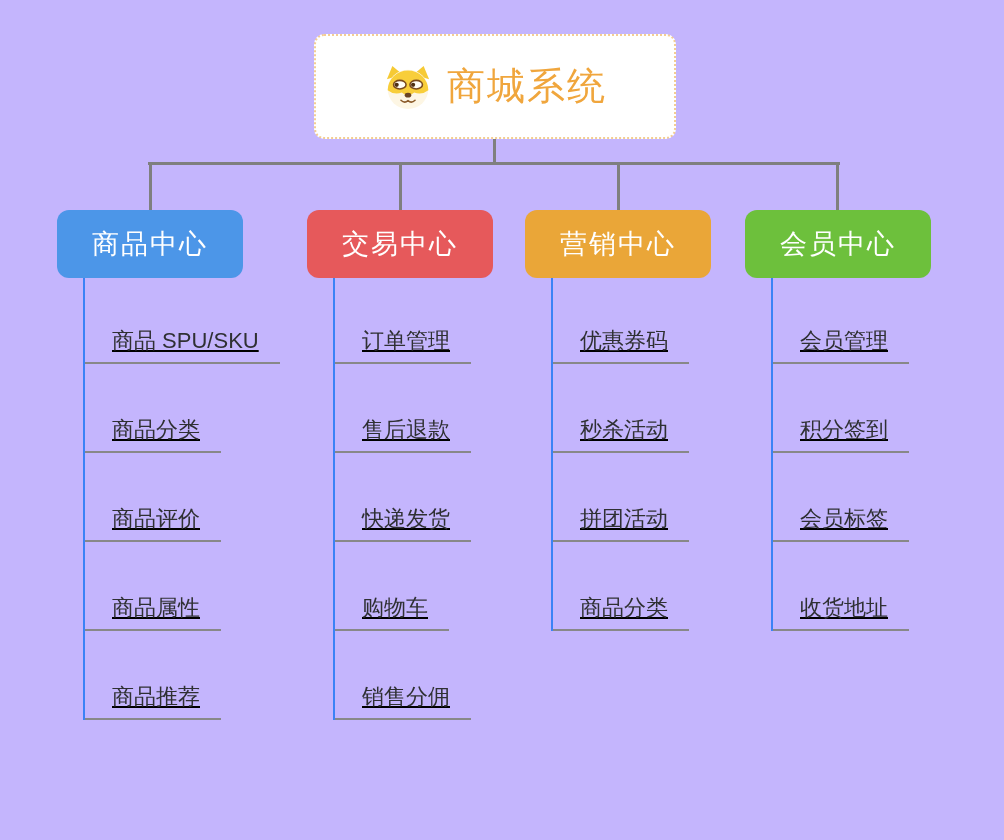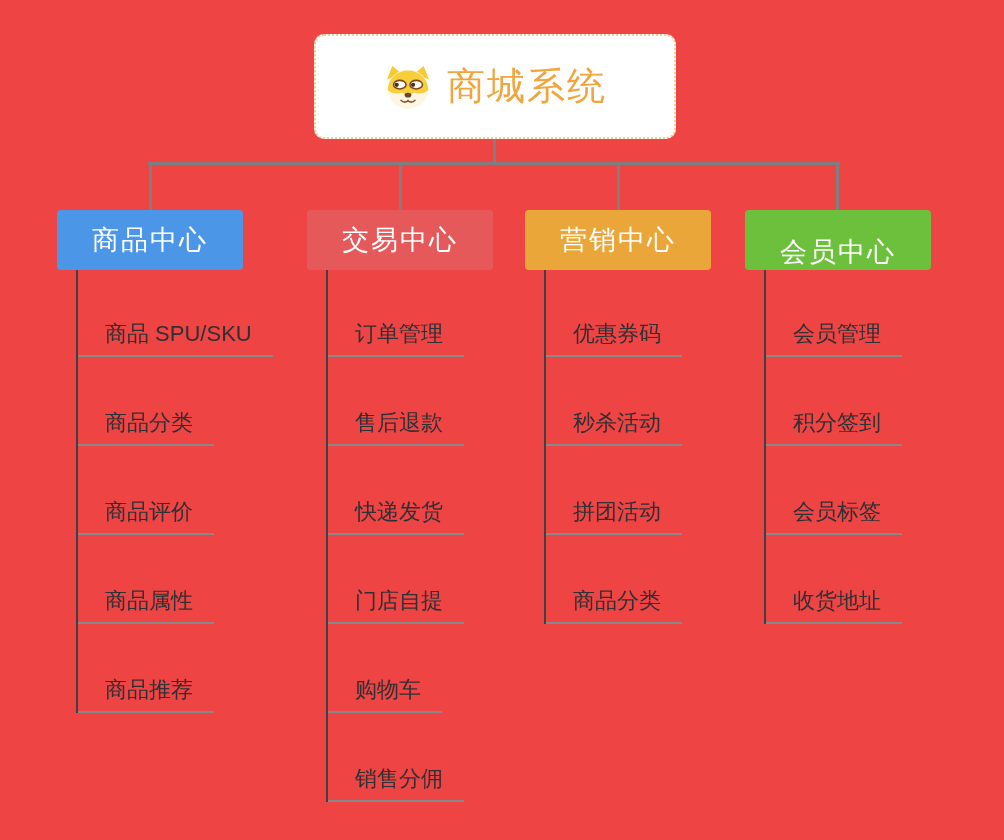--- a/index.html
+++ b/index.html
@@ -4,21 +4,21 @@
 <style>
   html, body { margin: 0; padding: 0; }
   body {
     font-family: "Liberation Sans", sans-serif;
     background: #e9e9e9;
   }
   .canvas {
     position: relative;
     width: 1004px;
     height: 840px;
-    background: #ef4444;
+    background: #c4b5fd;
     overflow: hidden;
   }
 
   
   .root-card {
     position: absolute;
     left: 314px; top: 34px;
     width: 362px; height: 105px;
     box-sizing: border-box;
     background: #ffffff;
@@ -37,43 +37,44 @@
   }
   .dog-icon { width: 50px; height: 46px; display: block; }
 
   
   .connector { position: absolute; background: #7f7f7f; }
 
   
   .branch-box {
     position: absolute;
     top: 210px;
-    width: 186px; height: 60px;
-    border-radius: 4px;
+    width: 186px; height: 68px;
+    border-radius: 12px;
     display: flex;
     align-items: center;
     justify-content: center;
     z-index: 2;
     cursor: default;
   }
   .branch-label {
     color: #ffffff;
     font-size: 27px;
     letter-spacing: 2px;
     white-space: nowrap;
   }
 
   
   .items-col {
     position: absolute;
     top: 264px;
-    margin: 4px; padding: 0;
+    margin: 11px; padding: 0;
     list-style: none;
-    border-left: 2px solid #404040;
+    border-left: 2px solid #3b82f6;
     z-index: 1;
+    text-decoration: underline;
   }
   .leaf-row {
     height: 89px;
     display: flex;
     align-items: flex-end;
   }
   .leaf-text {
     display: inline-block;
     border-bottom: 2px solid #888888;
     padding: 0 21px 6px 27px;
@@ -140,23 +141,20 @@
           <li class="leaf-row">
             <span class="leaf-text">订单管理</span>
           </li>
           <li class="leaf-row">
             <span class="leaf-text">售后退款</span>
           </li>
           <li class="leaf-row">
             <span class="leaf-text">快递发货</span>
           </li>
           <li class="leaf-row">
-            <span class="leaf-text">门店自提</span>
-          </li>
-          <li class="leaf-row">
             <span class="leaf-text">购物车</span>
           </li>
           <li class="leaf-row">
             <span class="leaf-text">销售分佣</span>
           </li>
         </ul>
   </div>
 
   <div class="branch-group">
     <div class="connector branch-drop" style="top: 162px; width: 3px; height: 48px; left: 617px;"></div>
@@ -174,21 +172,21 @@
             <span class="leaf-text">拼团活动</span>
           </li>
           <li class="leaf-row">
             <span class="leaf-text">商品分类</span>
           </li>
         </ul>
   </div>
 
   <div class="branch-group">
     <div class="connector branch-drop" style="top: 162px; width: 3px; height: 48px; left: 836px;"></div>
-    <div class="branch-box" style="left: 745px; background: rgb(109, 192, 60); align-items: flex-end;">
+    <div class="branch-box" style="left: 745px; background: rgb(109, 192, 60);">
       <span class="branch-label">会员中心</span>
     </div>
     <ul class="items-col" style="left: 760px;">
           <li class="leaf-row">
             <span class="leaf-text">会员管理</span>
           </li>
           <li class="leaf-row">
             <span class="leaf-text">积分签到</span>
           </li>
           <li class="leaf-row">

